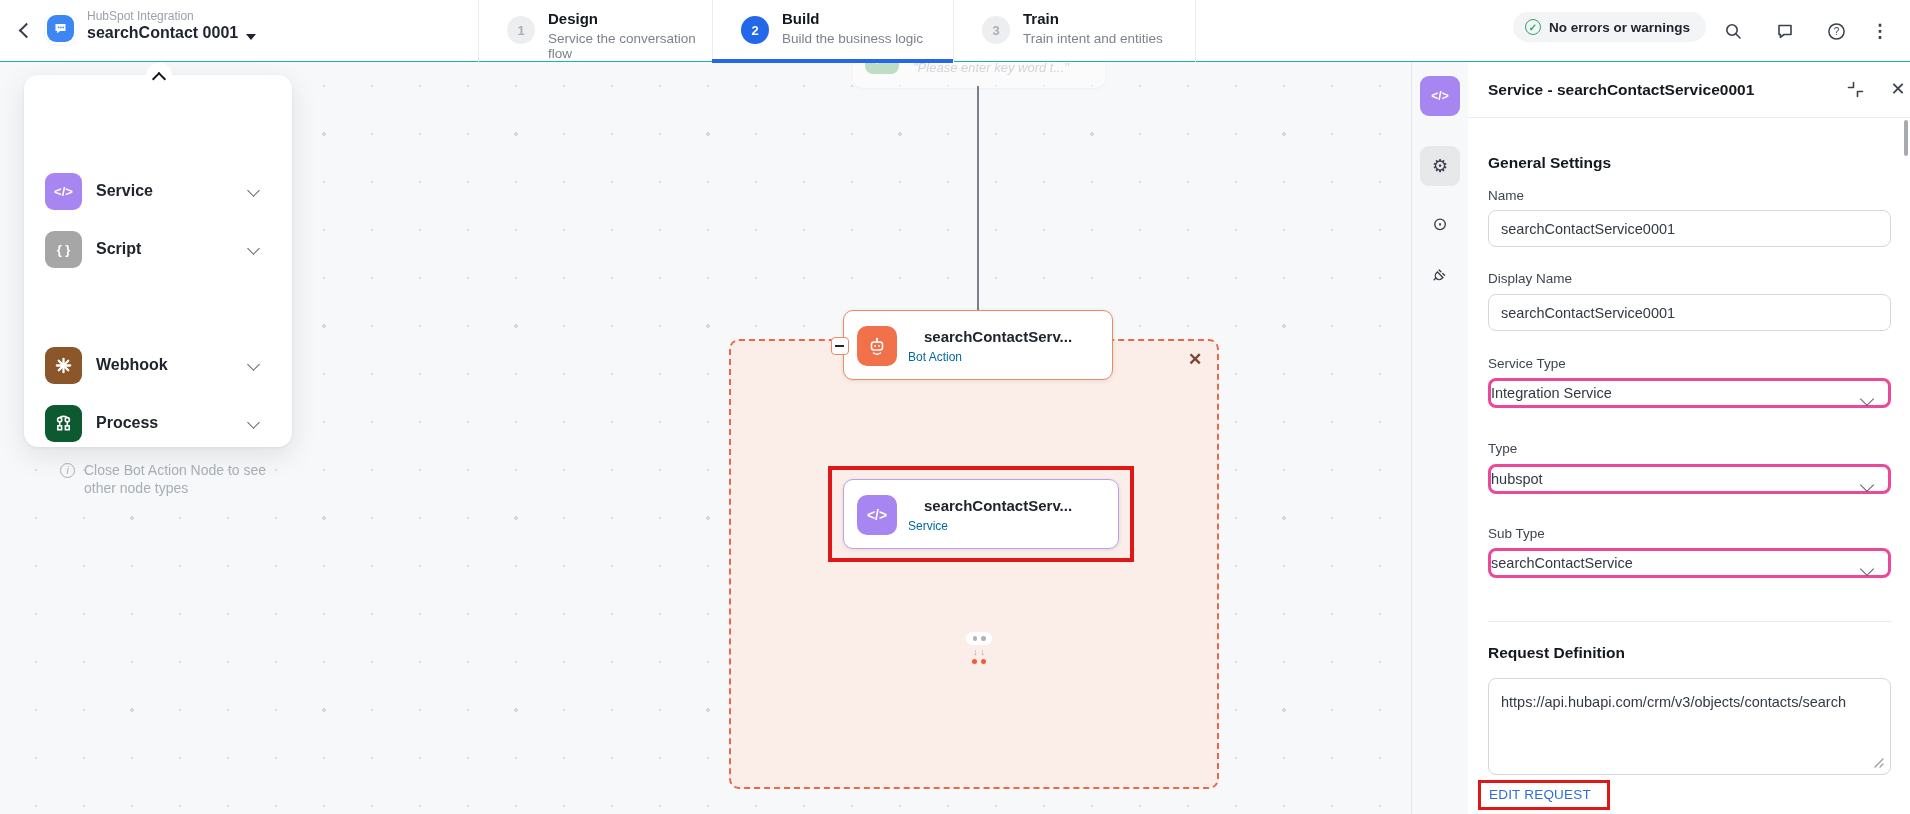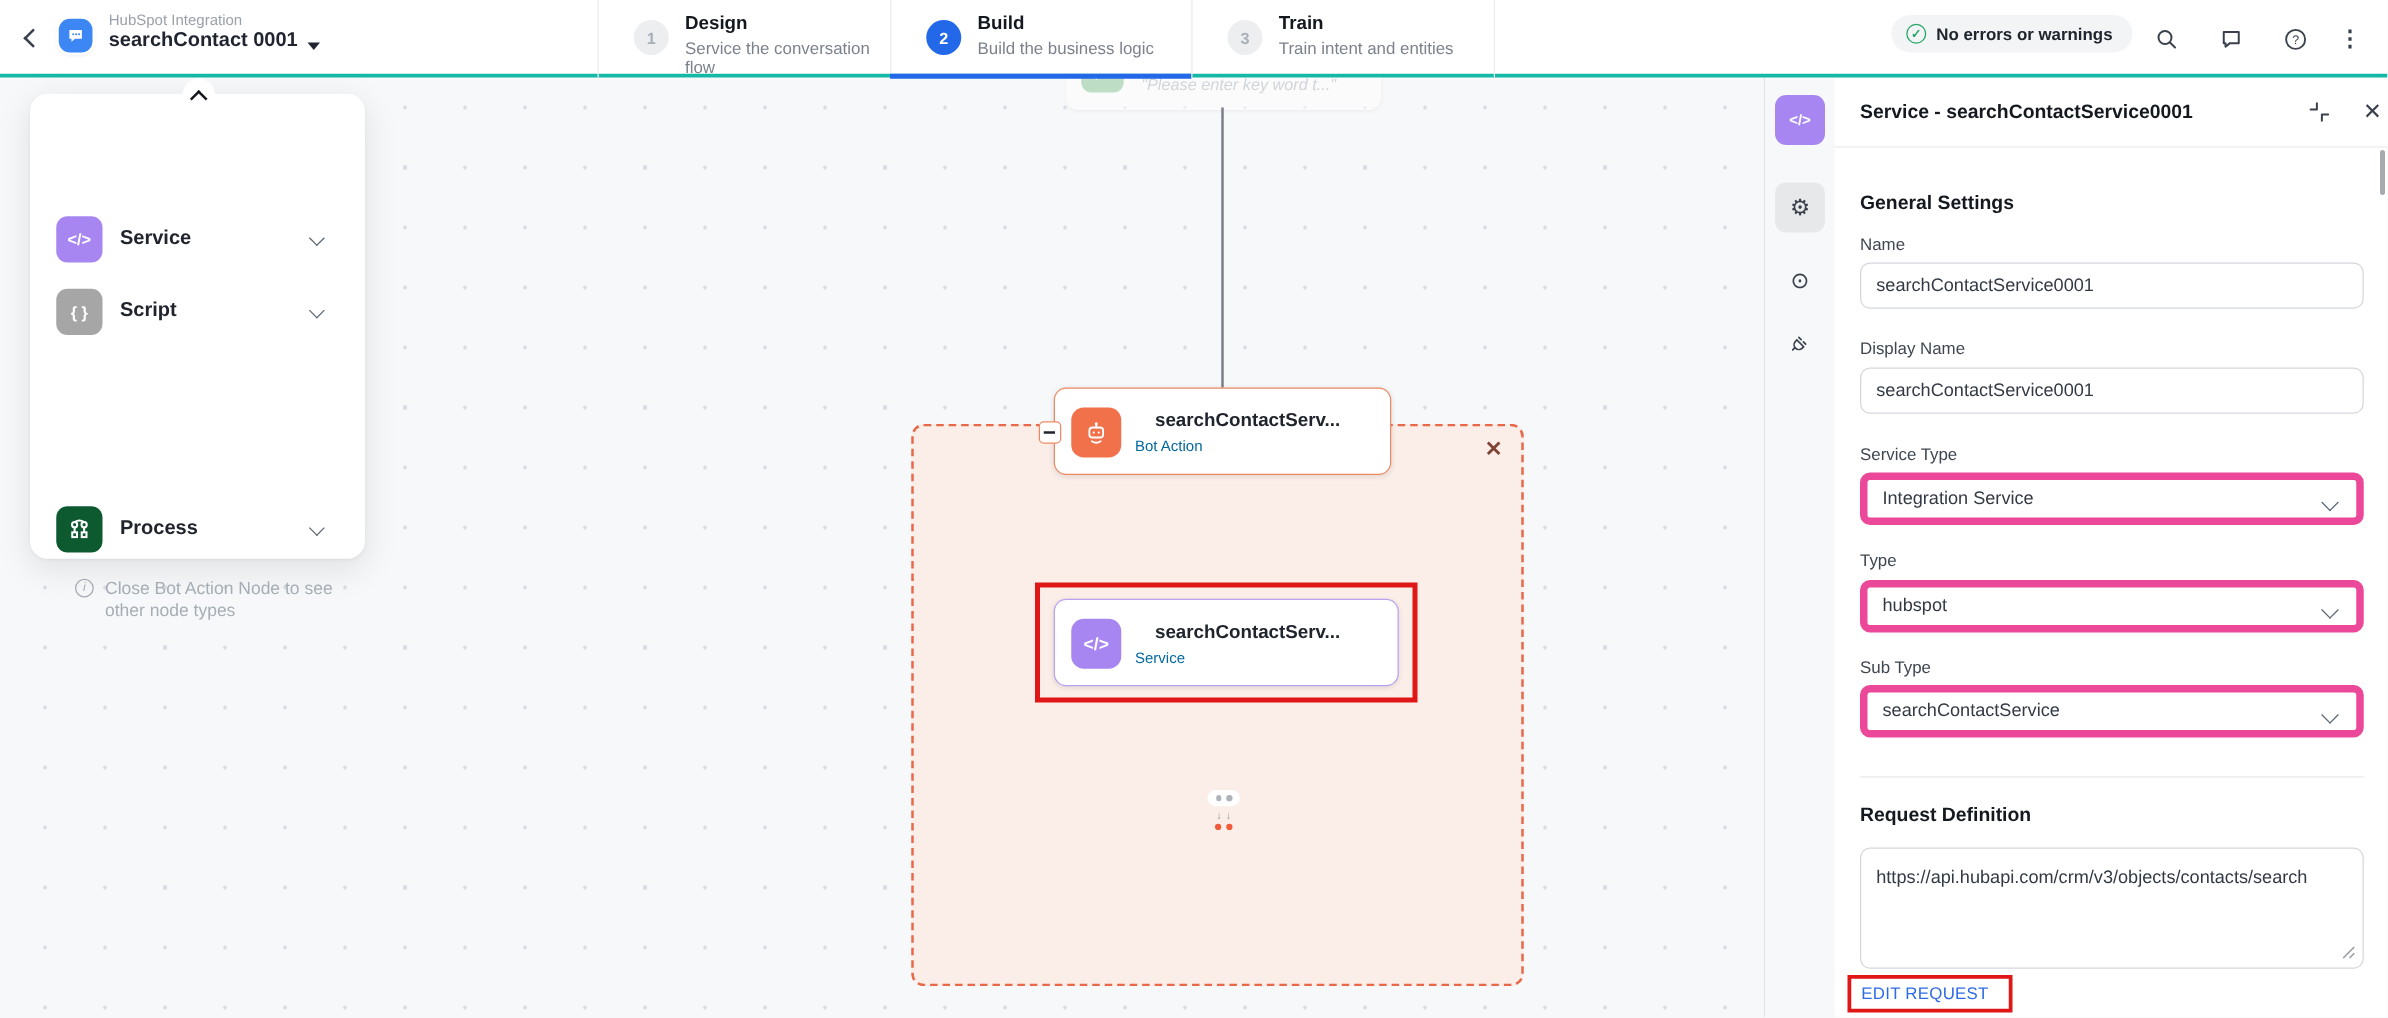--- a/index.html
+++ b/index.html
@@ -9,21 +9,21 @@
   
   .canvas { position:absolute; left:0; top:0; width:1910px; height:814px;
     background-color:#F7F8F9;
     background-image: radial-gradient(circle, #DADDE2 1.3px, transparent 1.5px),
                       radial-gradient(circle, #CFD3D9 1.7px, transparent 2px);
     background-size: 48px 48px, 192px 192px;
     background-position: 12px 14px, 36px 38px; }
 
   
   .header { position:absolute; left:0; top:0; width:1910px; height:62px; background:#fff;
-    border-bottom:3px solid #14b8a6; z-index:50; }
+    border-bottom:1px solid #14b8a6; z-index:50; }
   .back-btn { position:absolute; left:14px; top:21px; width:20px; height:20px; cursor:pointer; }
   .back-btn::before { content:""; position:absolute; left:7px; top:4px; width:9px; height:9px;
     border-left:2px solid #3A414C; border-bottom:2px solid #3A414C; transform:rotate(45deg); }
   .app-icon { position:absolute; left:47px; top:15px; width:27px; height:27px; border-radius:9px;
     background:#3D87F5; box-shadow:0 0 0 2px #fff, 0 1px 4px rgba(0,0,0,.18); display:flex; align-items:center; justify-content:center; }
   .app-subtitle { position:absolute; left:87px; top:9px; font-size:12px; color:#9AA1AA; }
   .app-title { position:absolute; left:87px; top:24px; font-size:16px; font-weight:600; color:#1F2430; }
   .title-caret { position:absolute; left:246px; top:34px; width:0; height:0;
     border-left:5px solid transparent; border-right:5px solid transparent; border-top:6px solid #1F2430; cursor:pointer; }
 
@@ -117,22 +117,22 @@
   .panel-collapse { position:absolute; left:378px; top:19px; width:18px; height:18px; cursor:pointer; color:#3A414C; }
   .panel-close { position:absolute; left:418px; top:15px; width:24px; height:24px; font-size:18px; color:#3A414C;
     display:flex; align-items:center; justify-content:center; cursor:pointer; }
   .panel-scrollbar { position:absolute; left:492px; top:120px; width:4px; height:36px; border-radius:2px; background:#A7ABB0; }
 
   .panel-body { position:absolute; left:56px; top:118px; width:443px; }
   .sec-title { position:absolute; left:20px; font-size:15.5px; font-weight:700; color:#14181F; }
   .fld-label { position:absolute; left:20px; font-size:13.5px; color:#3F4650; }
   .fld-input { position:absolute; left:20px; width:403px; height:37px; border:1px solid #D4D8DD; border-radius:8px;
     padding:0 12px; font-size:14.5px; color:#333A44; font-family:"Liberation Sans",sans-serif; background:#fff; outline:none; }
-  .fld-select { position:absolute; left:20px; width:403px; height:42px; border:6px solid #ec4899; border-radius:8px;
-    padding:0 12px; font-size:14.5px; color:#333A44; background:#fff; display:flex; align-items:center; cursor:pointer; }
+  .fld-select { position:absolute; left:20px; width:403px; height:30px; border:3px solid #ec4899; border-radius:8px;
+    padding:0 0; font-size:14.5px; color:#333A44; background:#fff; display:flex; align-items:center; cursor:pointer; }
   .sel-chev { position:absolute; right:16px; top:13px; width:10px; height:10px;
     border-right:1.8px solid #5A6470; border-bottom:1.8px solid #5A6470; transform:rotate(45deg); }
   .divider { position:absolute; left:20px; width:403px; height:1px; background:#E9EAEC; }
   .req-area { position:absolute; left:20px; top:560px; width:403px; height:97px; border:1px solid #D4D8DD; border-radius:8px;
     padding:12px; font-size:14.5px; line-height:22px; color:#333A44; font-family:"Liberation Sans",sans-serif;
     resize:none; outline:none; word-break:break-all; overflow:hidden; background:#fff; }
   .resize-grip { position:absolute; left:404px; top:636px; width:12px; height:12px; pointer-events:none; }
   .edit-annotation { position:absolute; left:10px; top:662px; width:132px; height:30px; border:3px solid #E01717; }
   .edit-link { position:absolute; left:21px; top:669px; font-size:13.5px; font-weight:500; color:#2F6BE4;
     letter-spacing:.2px; cursor:pointer; }
@@ -213,20 +213,32 @@
     <span class="pal-chev"></span>
   </div>
 
   <div class="pal-item" style="top:156px">
     <span class="pal-ic" style="background:#A6A6A6">{ }</span>
     <span class="pal-label">Script</span>
     <span class="pal-chev"></span>
   </div>
 
 
+  <div class="pal-item" style="top:272px">
+    <span class="pal-ic" style="background:#8B572A">
+      <svg width="19" height="19" viewBox="0 0 20 20" stroke="#fff" stroke-width="2.4" stroke-linecap="round">
+        <line x1="10" y1="3" x2="10" y2="17"></line>
+          <line x1="3" y1="10" x2="17" y2="10"></line>
+        <line x1="5" y1="5" x2="15" y2="15"></line>
+          <line x1="15" y1="5" x2="5" y2="15"></line>
+      </svg>
+    </span>
+    <span class="pal-label">Webhook</span>
+    <span class="pal-chev"></span>
+  </div>
 
   <div class="pal-item" style="top:330px">
     <span class="pal-ic" style="background:#0E5A30">
       <svg width="19" height="19" viewBox="0 0 20 20" fill="none" stroke="#fff" stroke-width="1.7">
         <circle cx="6" cy="6" r="2.2"></circle>
           <circle cx="14" cy="6" r="2.2"></circle>
         <rect x="4" y="12.5" width="4" height="4"></rect>
           <rect x="12" y="12.5" width="4" height="4"></rect>
         <path d="M6 8.5 v4"></path>
           <path d="M14 8.5 v4"></path>

